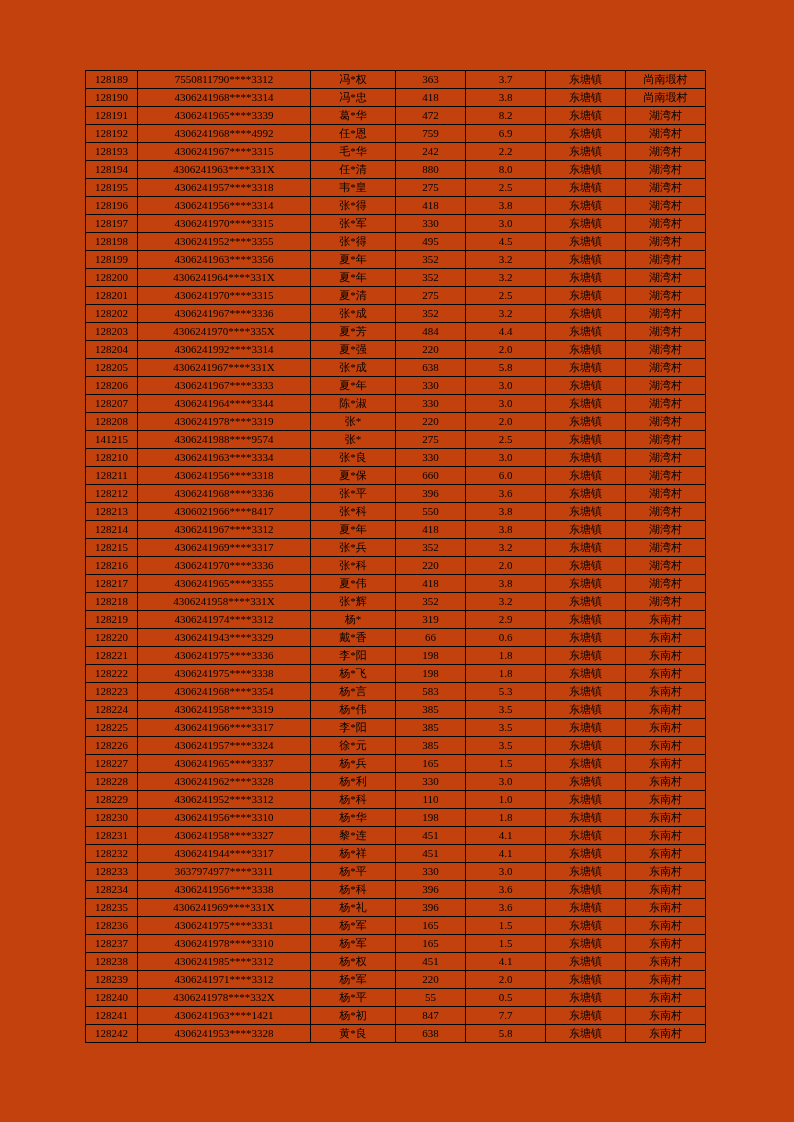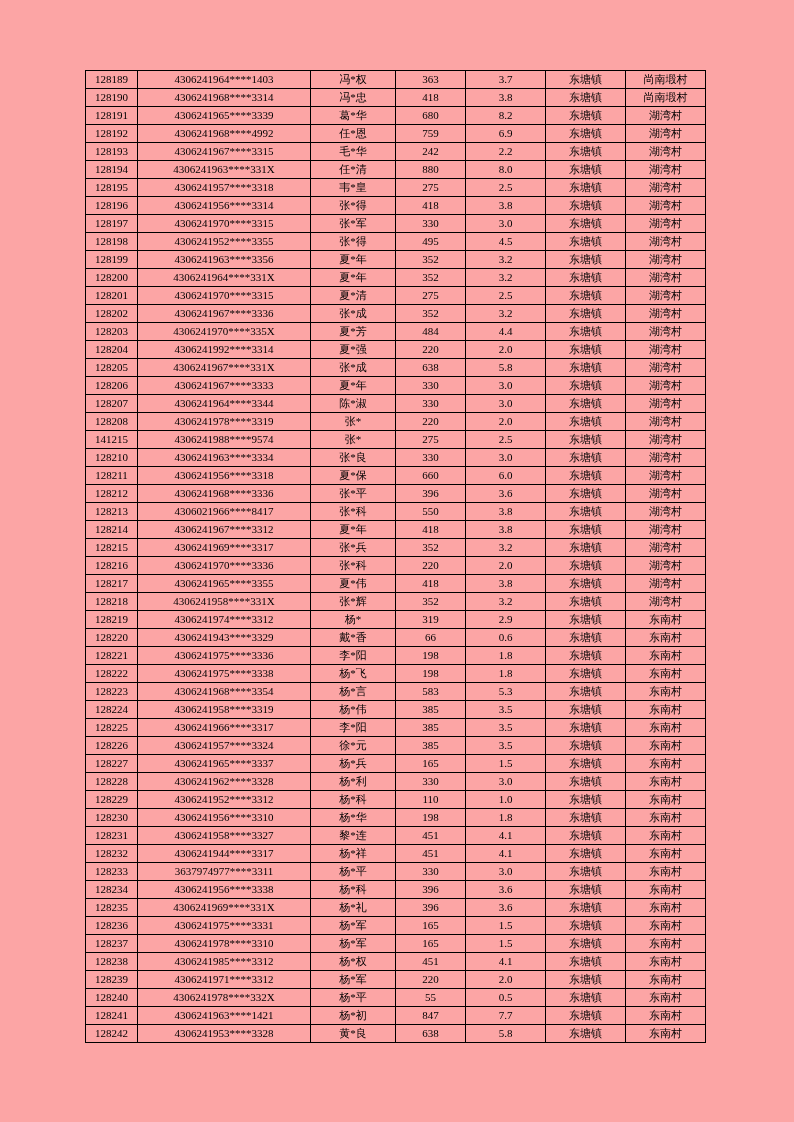--- a/index.html
+++ b/index.html
@@ -12,21 +12,21 @@
     height: 1122px;
     font-family: "Liberation Serif", "DejaVu Serif", serif;
     color: #000;
     position: relative;
     overflow: hidden;
   }
   .page {
     position: relative;
     width: 794px;
     height: 1122px;
-    background: #fca5a5;
+    background: #c2410c;
   }
   table.roster {
     position: absolute;
     left: 85px;
     top: 70px;
     border-collapse: collapse;
     table-layout: fixed;
     width: 620px;
   }
   table.roster td {
@@ -59,41 +59,41 @@
       <col class="c-id">
       <col class="c-name">
       <col class="c-amount">
       <col class="c-rate">
       <col class="c-town">
       <col class="c-village">
     </colgroup>
     <tbody>
         <tr>
           <td>128189</td>
-          <td>4306241964****1403</td>
+          <td>7550811790****3312</td>
           <td>冯*权</td>
           <td>363</td>
           <td>3.7</td>
           <td>东塘镇</td>
           <td>尚南塅村</td>
         </tr>
         <tr>
           <td>128190</td>
           <td>4306241968****3314</td>
           <td>冯*忠</td>
           <td>418</td>
           <td>3.8</td>
           <td>东塘镇</td>
           <td>尚南塅村</td>
         </tr>
         <tr>
           <td>128191</td>
           <td>4306241965****3339</td>
           <td>葛*华</td>
-          <td>680</td>
+          <td>472</td>
           <td>8.2</td>
           <td>东塘镇</td>
           <td>湖湾村</td>
         </tr>
         <tr>
           <td>128192</td>
           <td>4306241968****4992</td>
           <td>任*恩</td>
           <td>759</td>
           <td>6.9</td>

